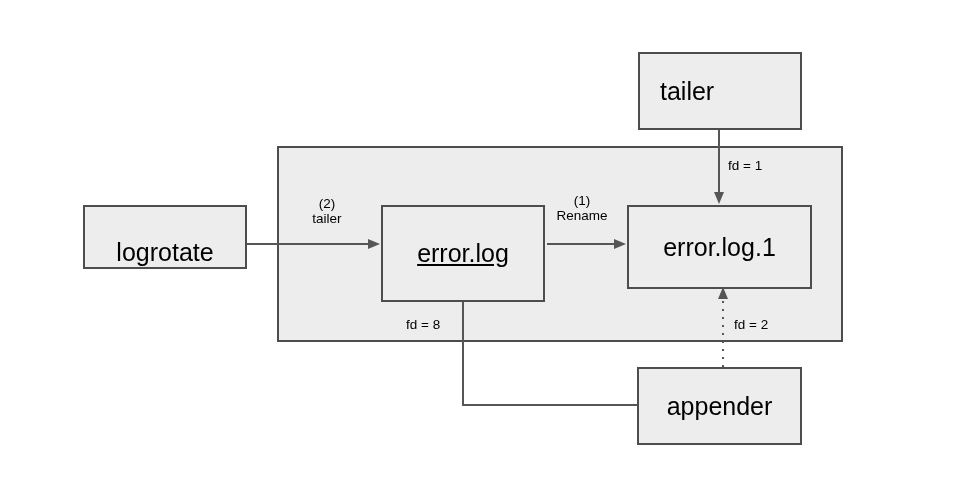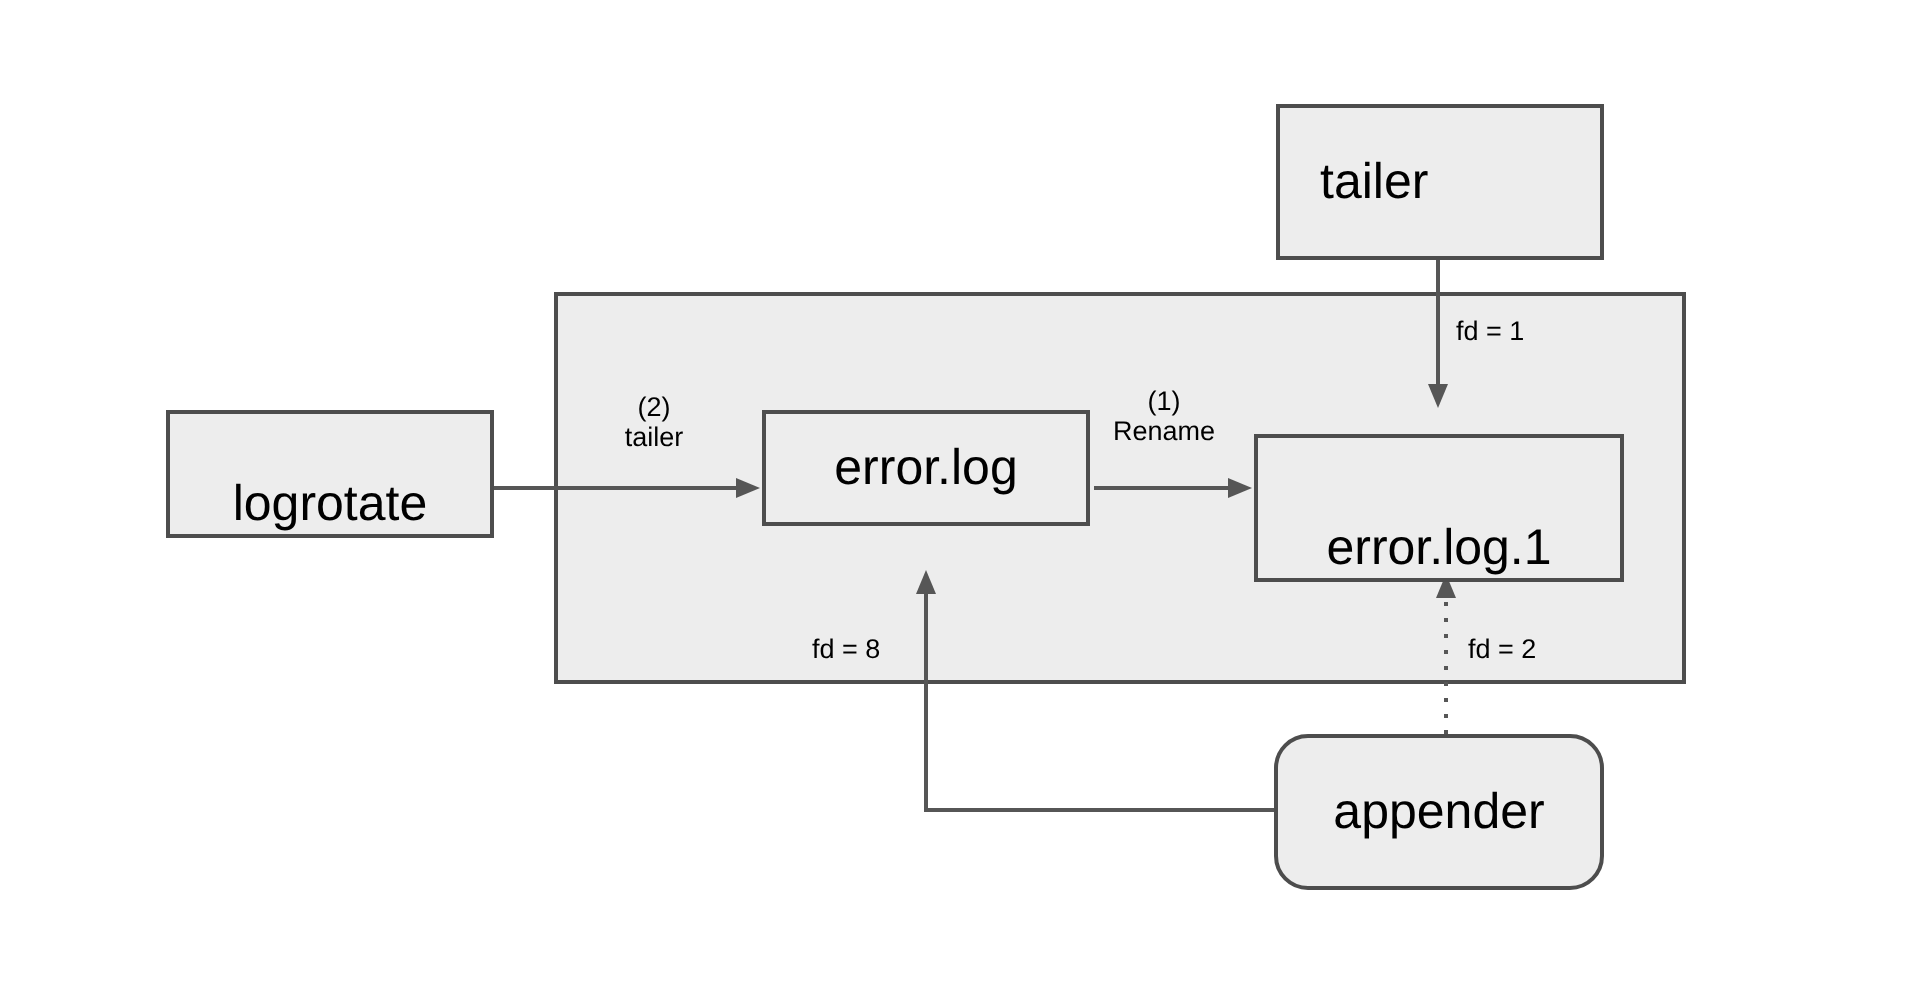--- a/index.html
+++ b/index.html
@@ -38,24 +38,24 @@
     justify-content: center;
     font-size: 25px;
     color: var(--text);
     white-space: nowrap;
   }
   .node.align-left {
     justify-content: flex-start;
     padding-left: 20px;
   }
   .node-logrotate  { left: 83px;  top: 205px; width: 164px; height: 64px; align-items: flex-end; }
-  .node-error-log  { left: 381px; top: 205px; width: 164px; height: 58px; }
-  .node-error-log1 { left: 627px; top: 217px; width: 185px; height: 74px; align-items: flex-end; }
+  .node-error-log  { left: 381px; top: 205px; width: 164px; height: 97px; text-decoration: underline; }
+  .node-error-log1 { left: 627px; top: 205px; width: 185px; height: 84px; }
   .node-tailer     { left: 638px; top: 52px;  width: 164px; height: 78px; }
-  .node-appender   { left: 637px; top: 367px; width: 165px; height: 78px; border-radius: 17px; }
+  .node-appender   { left: 637px; top: 367px; width: 165px; height: 78px; }
 
   .arrows {
     position: absolute;
     left: 0; top: 0;
     width: 964px; height: 493px;
     pointer-events: none;
   }
   .arrows path {
     fill: none;
     stroke: var(--arrow);

